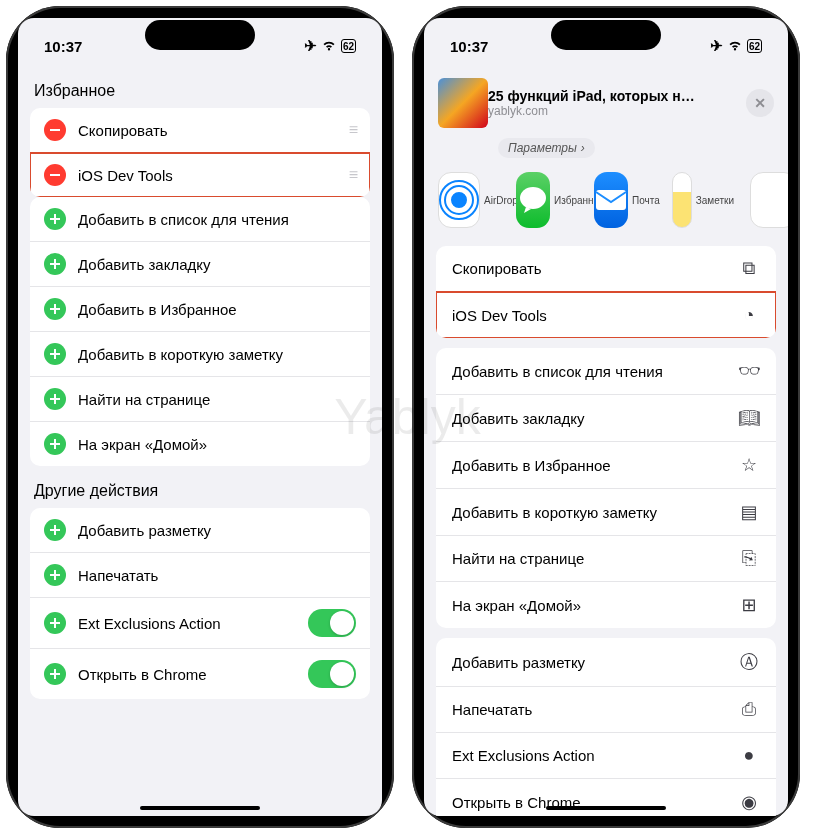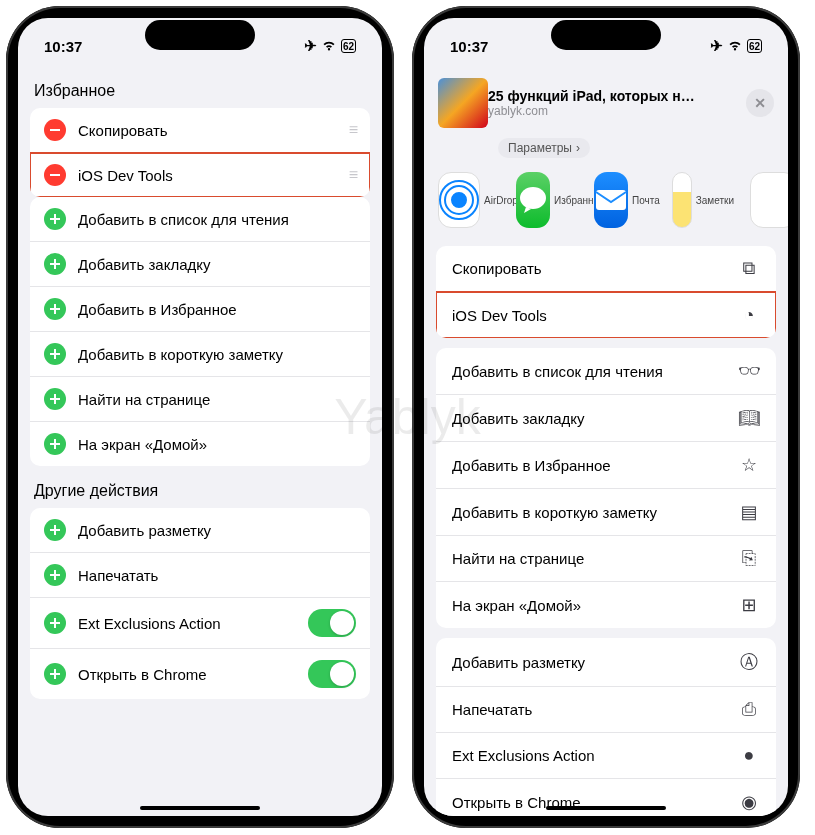--- a/index.html
+++ b/index.html
@@ -27,21 +27,21 @@
   background: #000;
   border-radius: 54px;
   padding: 12px;
   position: relative;
   box-shadow: inset 0 0 0 2px #3a3a3a;
 }
 .screen {
   width: 100%;
   height: 100%;
   background: #f2f2f6;
-  border-radius: 30px;
+  border-radius: 16px;
   overflow: hidden;
   position: relative;
 }
 .notch {
   position: absolute;
   top: 14px;
   left: 50%;
   transform: translateX(-50%);
   width: 110px;
   height: 30px;
@@ -199,20 +199,21 @@
 .params-pill {
   display: inline-flex;
   align-items: flex-start;
   margin: 6px 0 0 74px;
   background: #e9e9ee;
   border-radius: 13px;
   padding: 3px 10px;
   font-size: 12px;
   color: #555;
   gap: 4px;
+  font-style: italic;
 }
 .share-apps {
   display: flex;
   gap: 16px;
   padding: 14px 14px 8px;
   overflow: hidden;
 }
 .share-app {
   display: flex;
   flex-direction: row;

